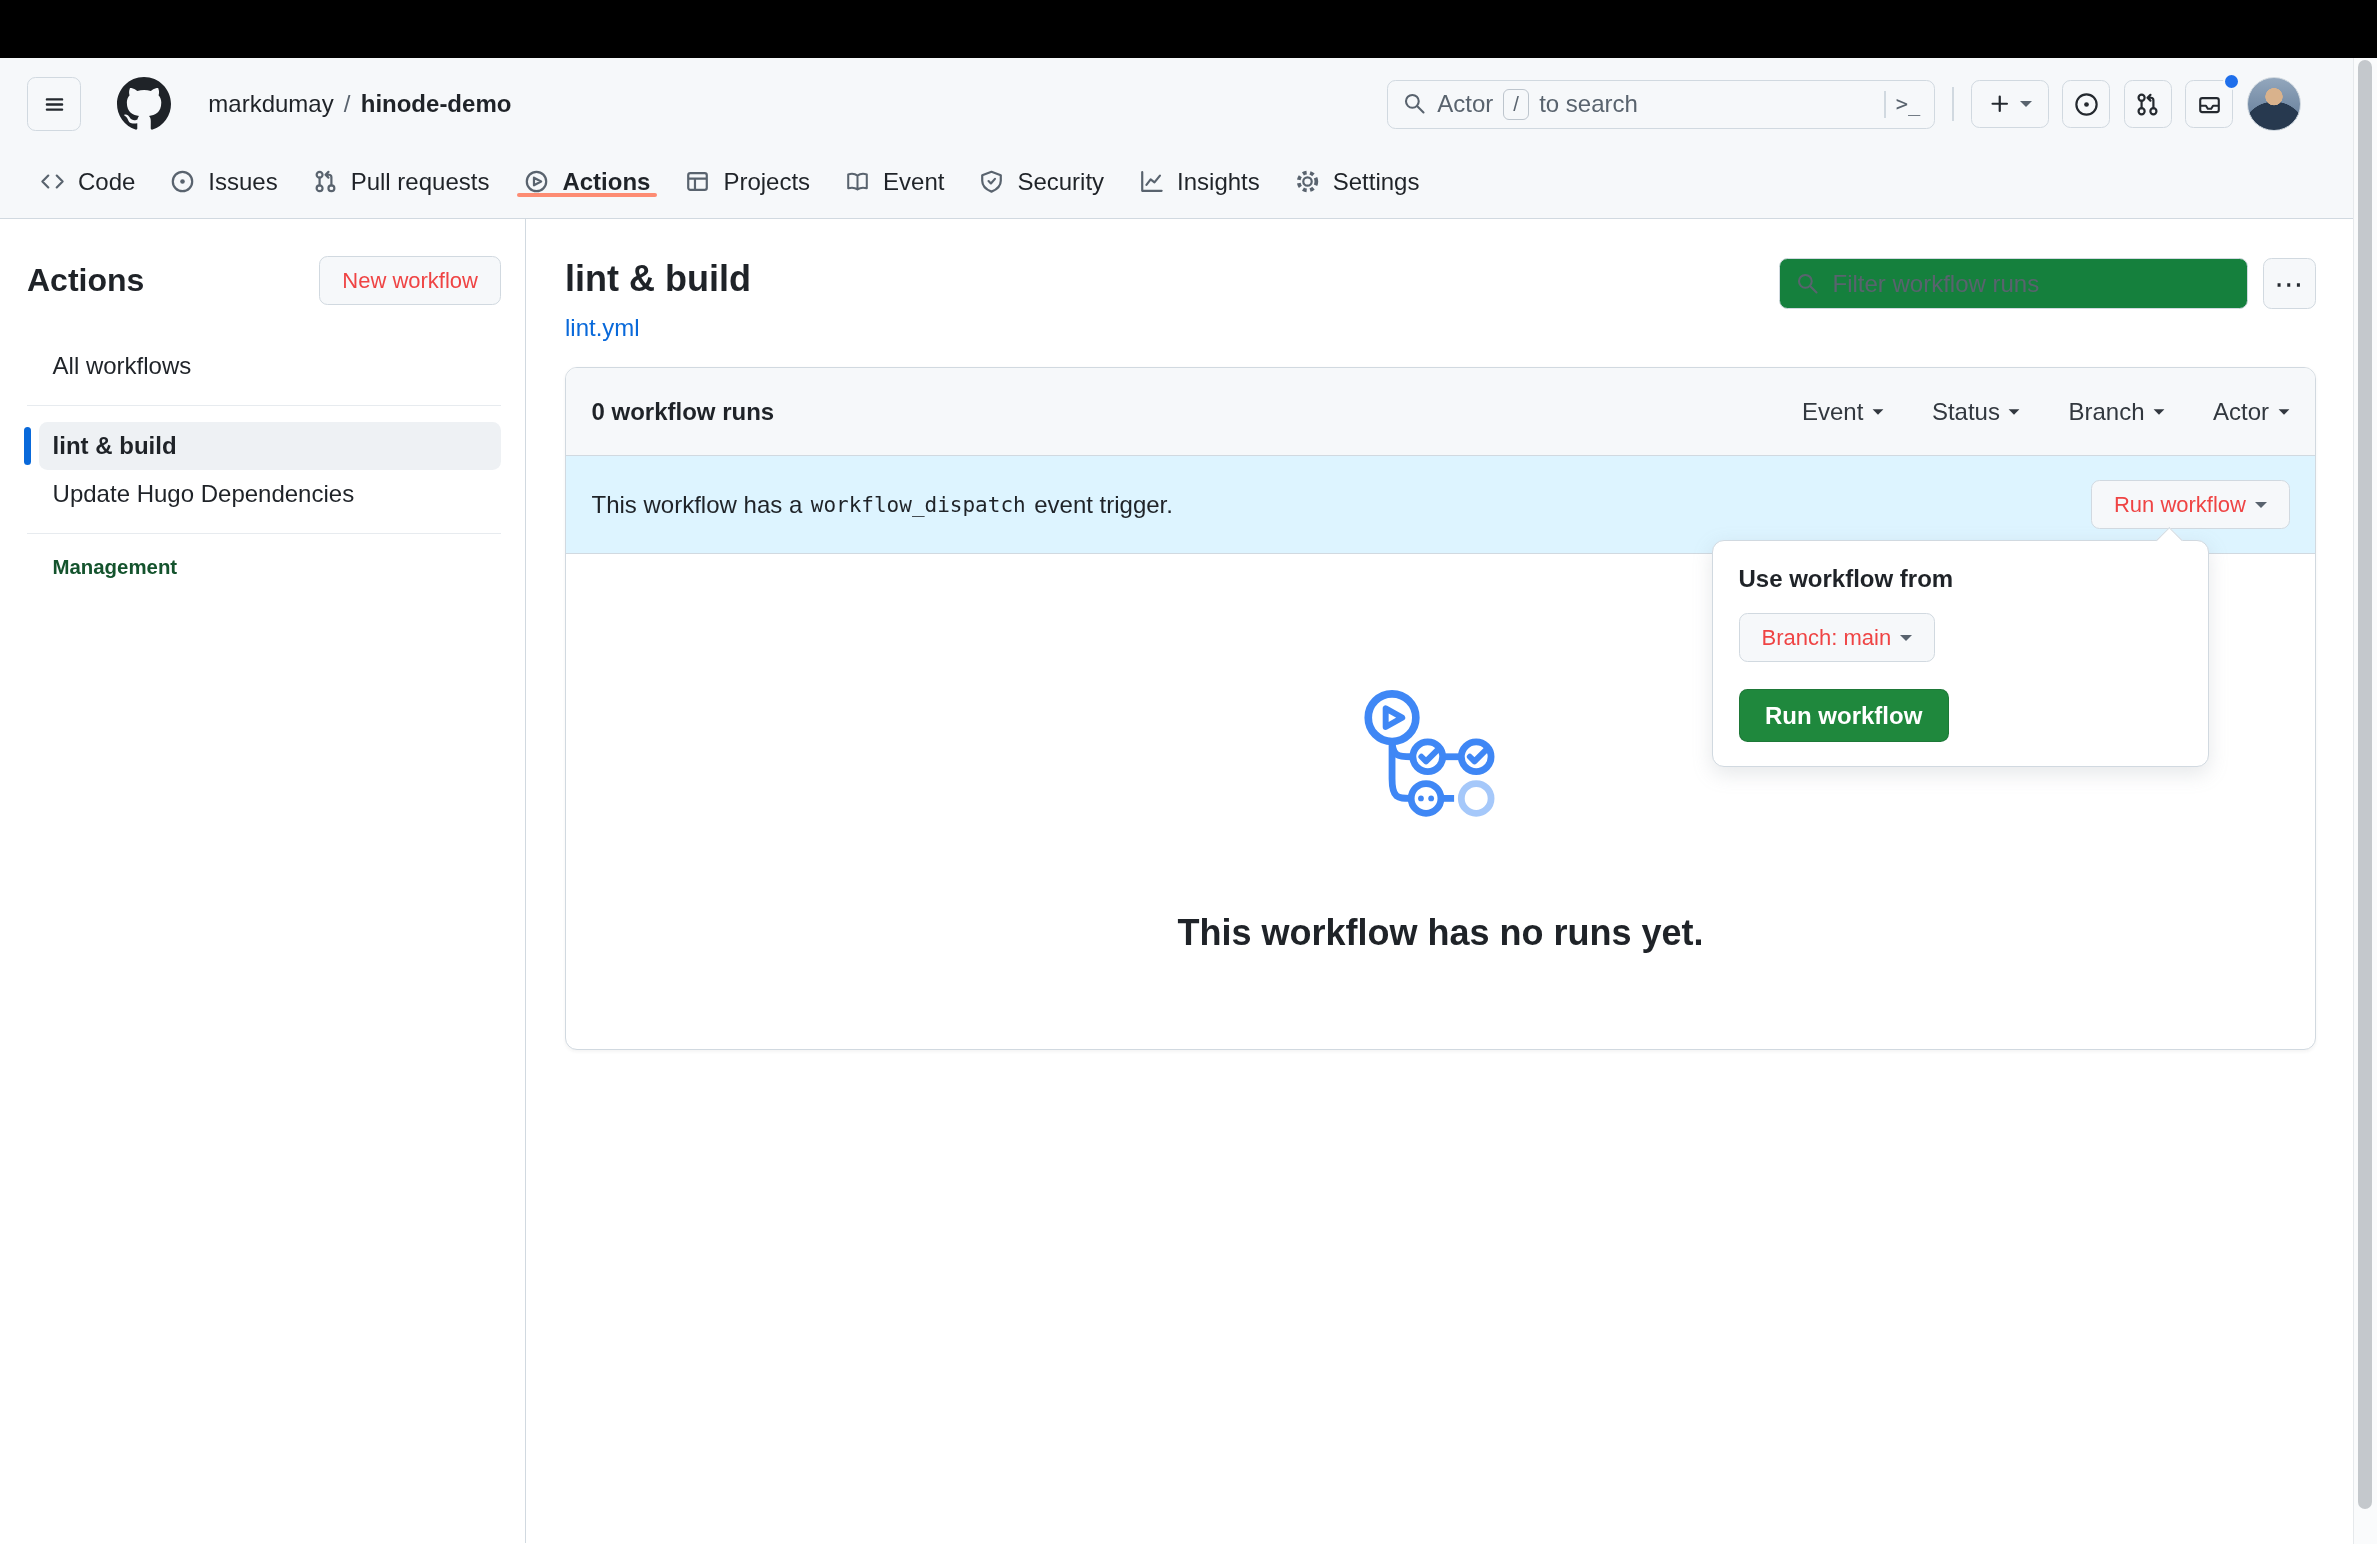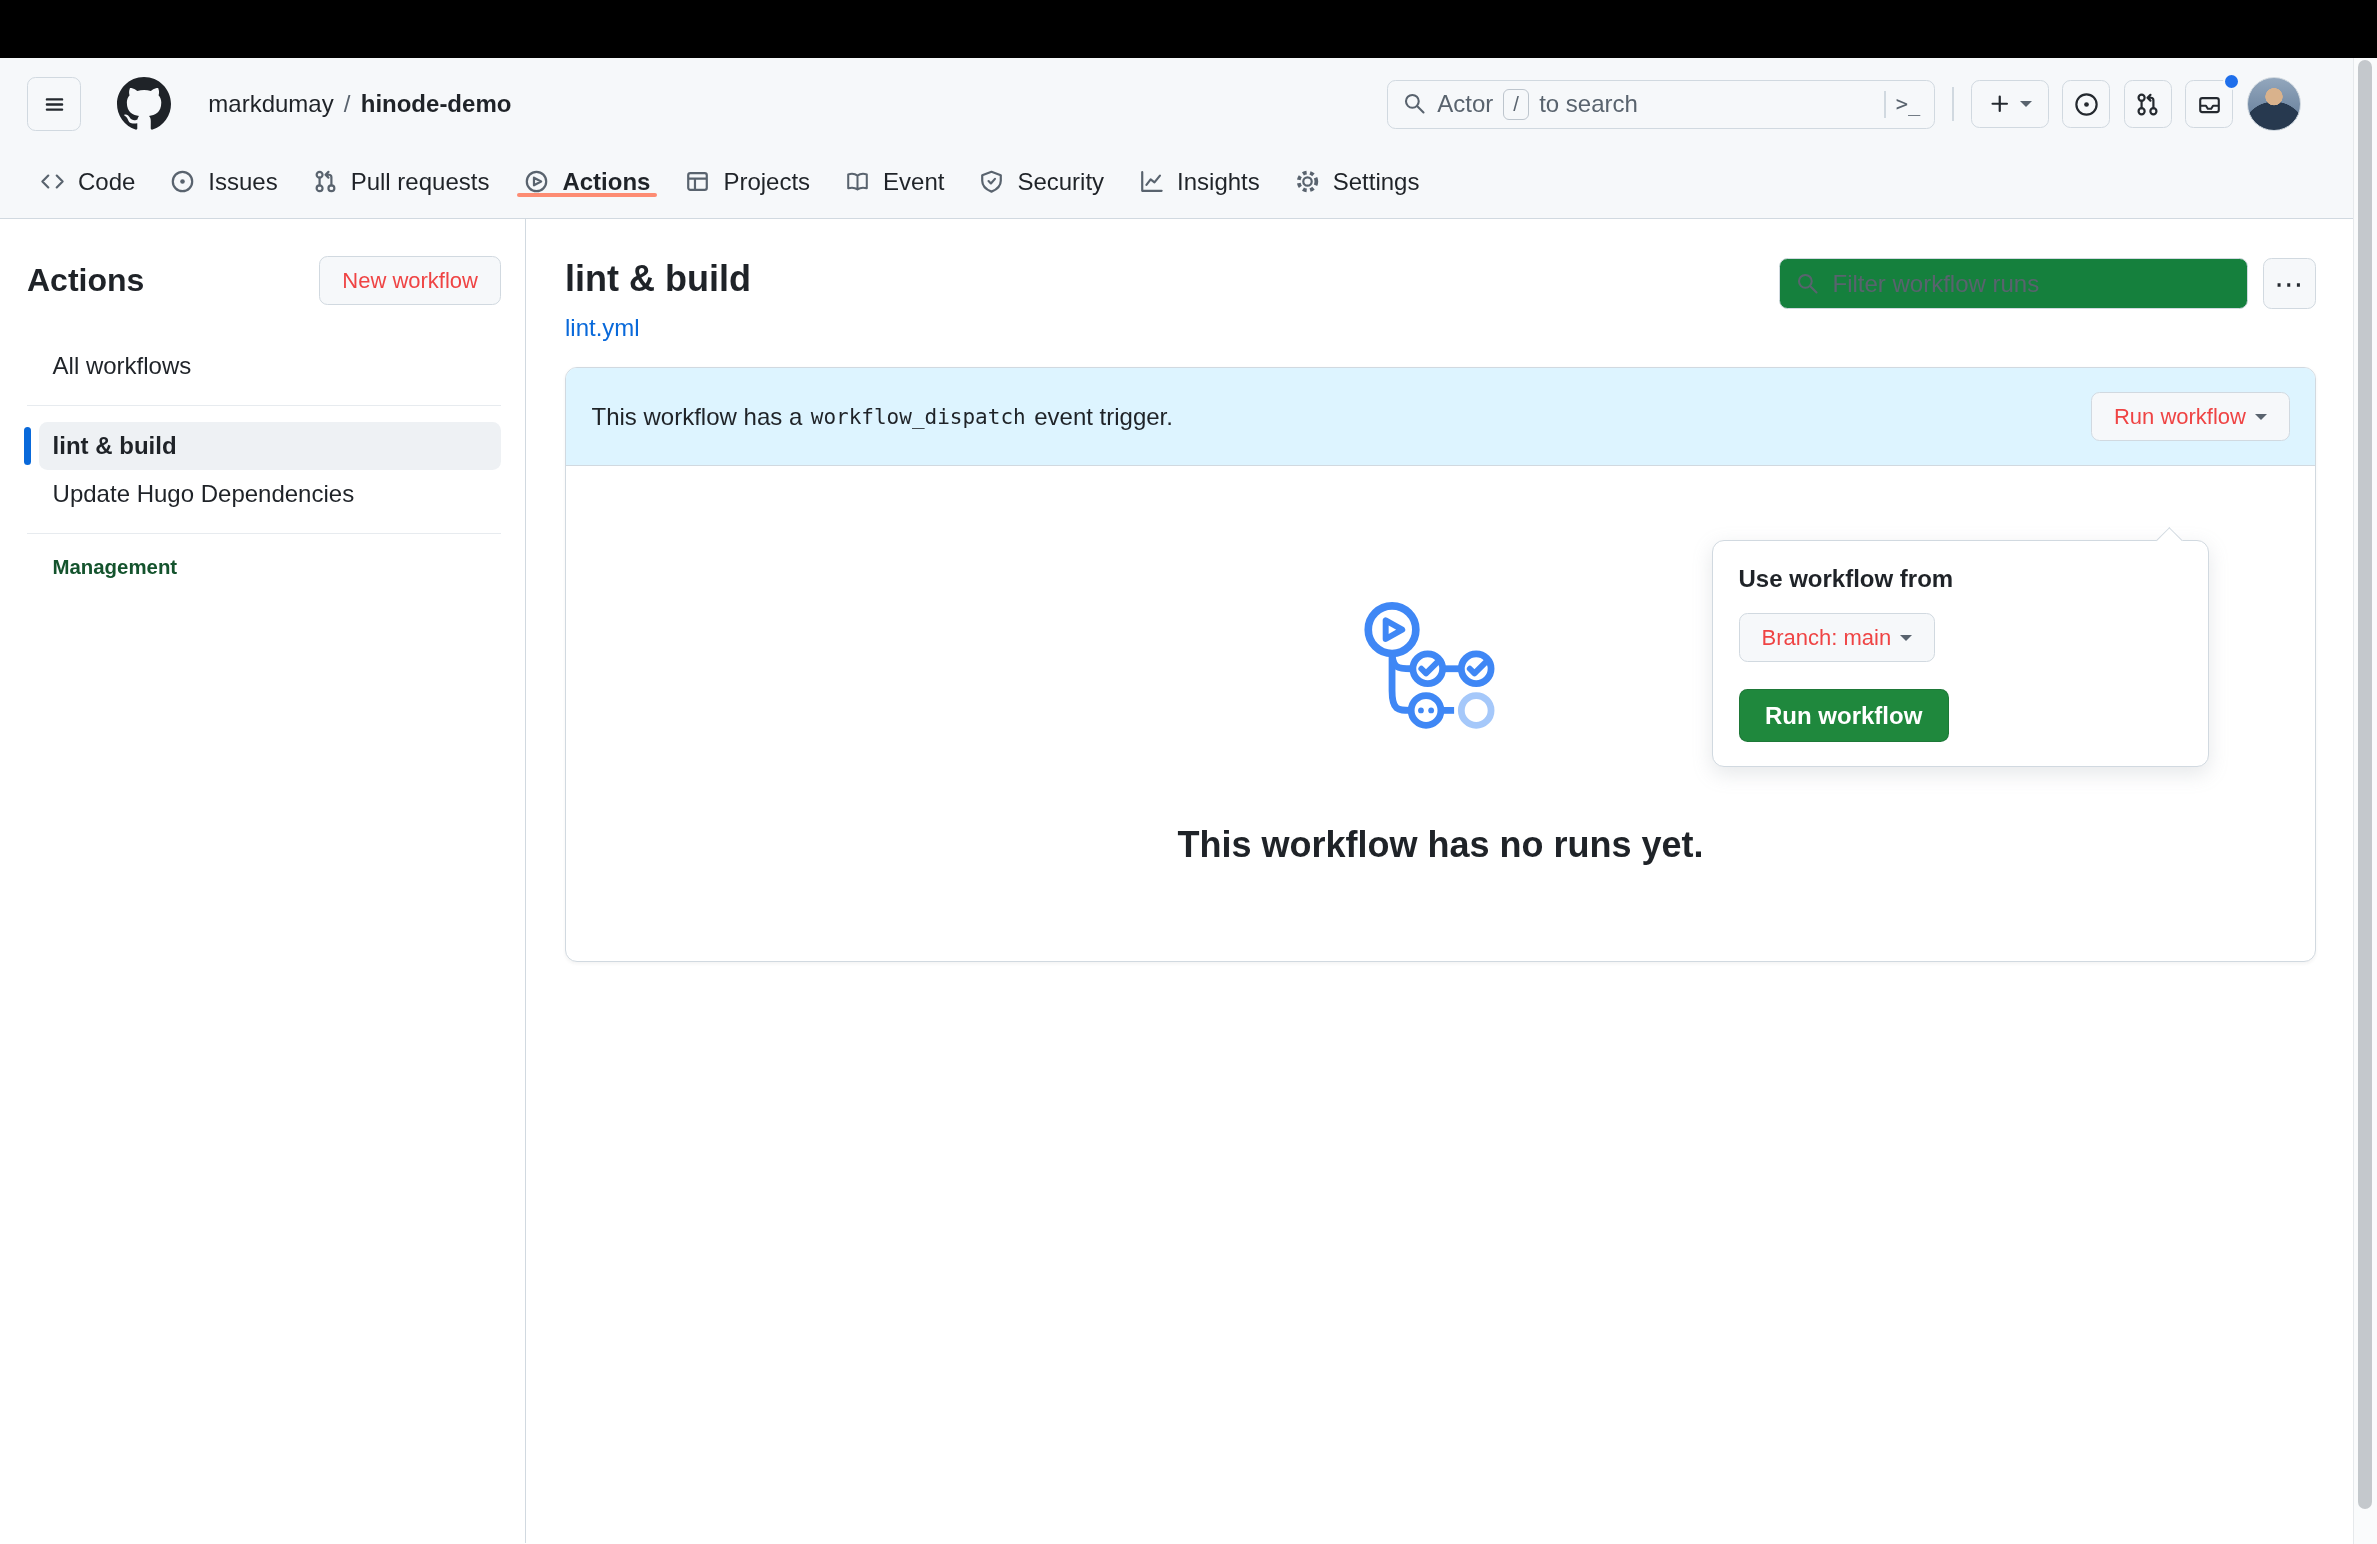--- a/index.html
+++ b/index.html
@@ -388,20 +388,41 @@
           </span>
           <input placeholder="Filter workflow runs" style="">
         </div>
         <button class="btn kebab-btn">
             <span>⋯</span>
           </button>
       </div>
     </div>
 
     <section class="runs-panel">
+      <div class="runs-head">
+        <span class="runs-count">0 workflow runs</span>
+        <div class="runs-filters">
+          <span class="rfilter">
+            <span>Event</span>
+            <span class="caret-down"></span>
+          </span>
+          <span class="rfilter">
+            <span>Status</span>
+            <span class="caret-down"></span>
+          </span>
+          <span class="rfilter">
+            <span>Branch</span>
+            <span class="caret-down"></span>
+          </span>
+          <span class="rfilter">
+            <span>Actor</span>
+            <span class="caret-down"></span>
+          </span>
+        </div>
+      </div>
 
       <div class="banner">
         <span>This workflow has a</span>
         <code>workflow_dispatch</code>
         <span>event trigger.</span>
         <button class="btn run-wf-btn">
           <span>Run workflow</span>
           <span class="caret-down"></span>
         </button>
       </div>

